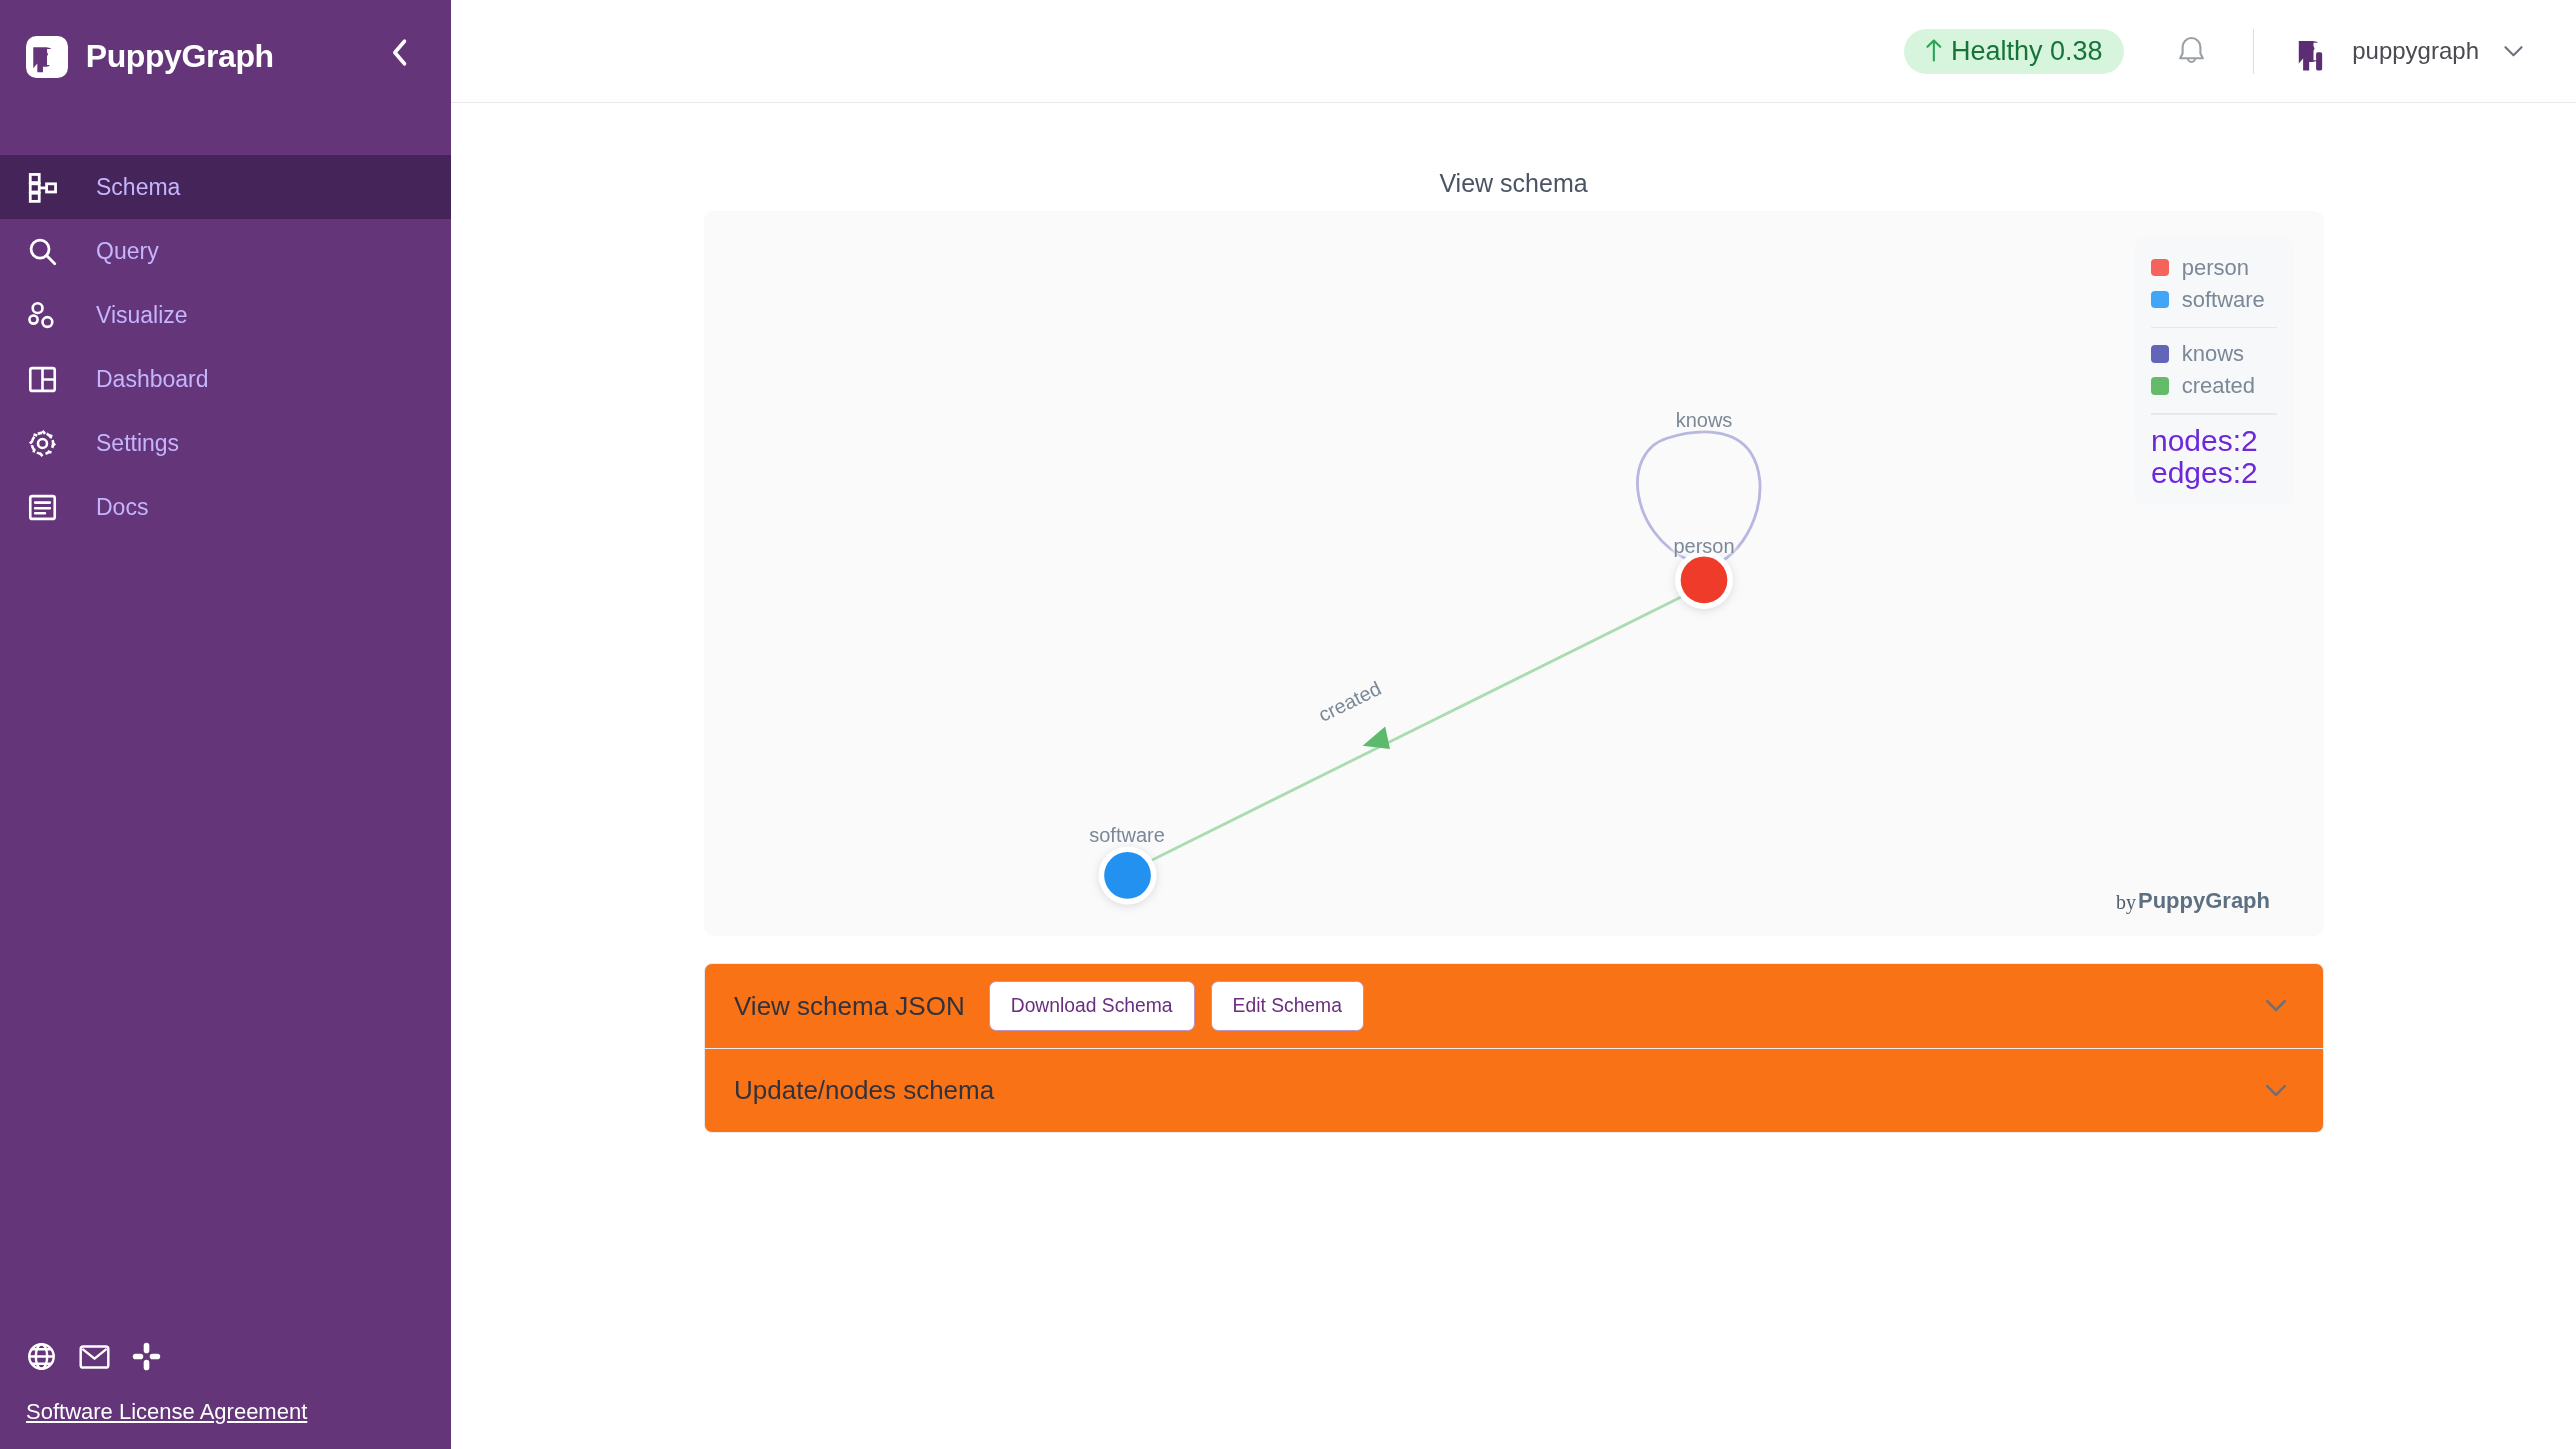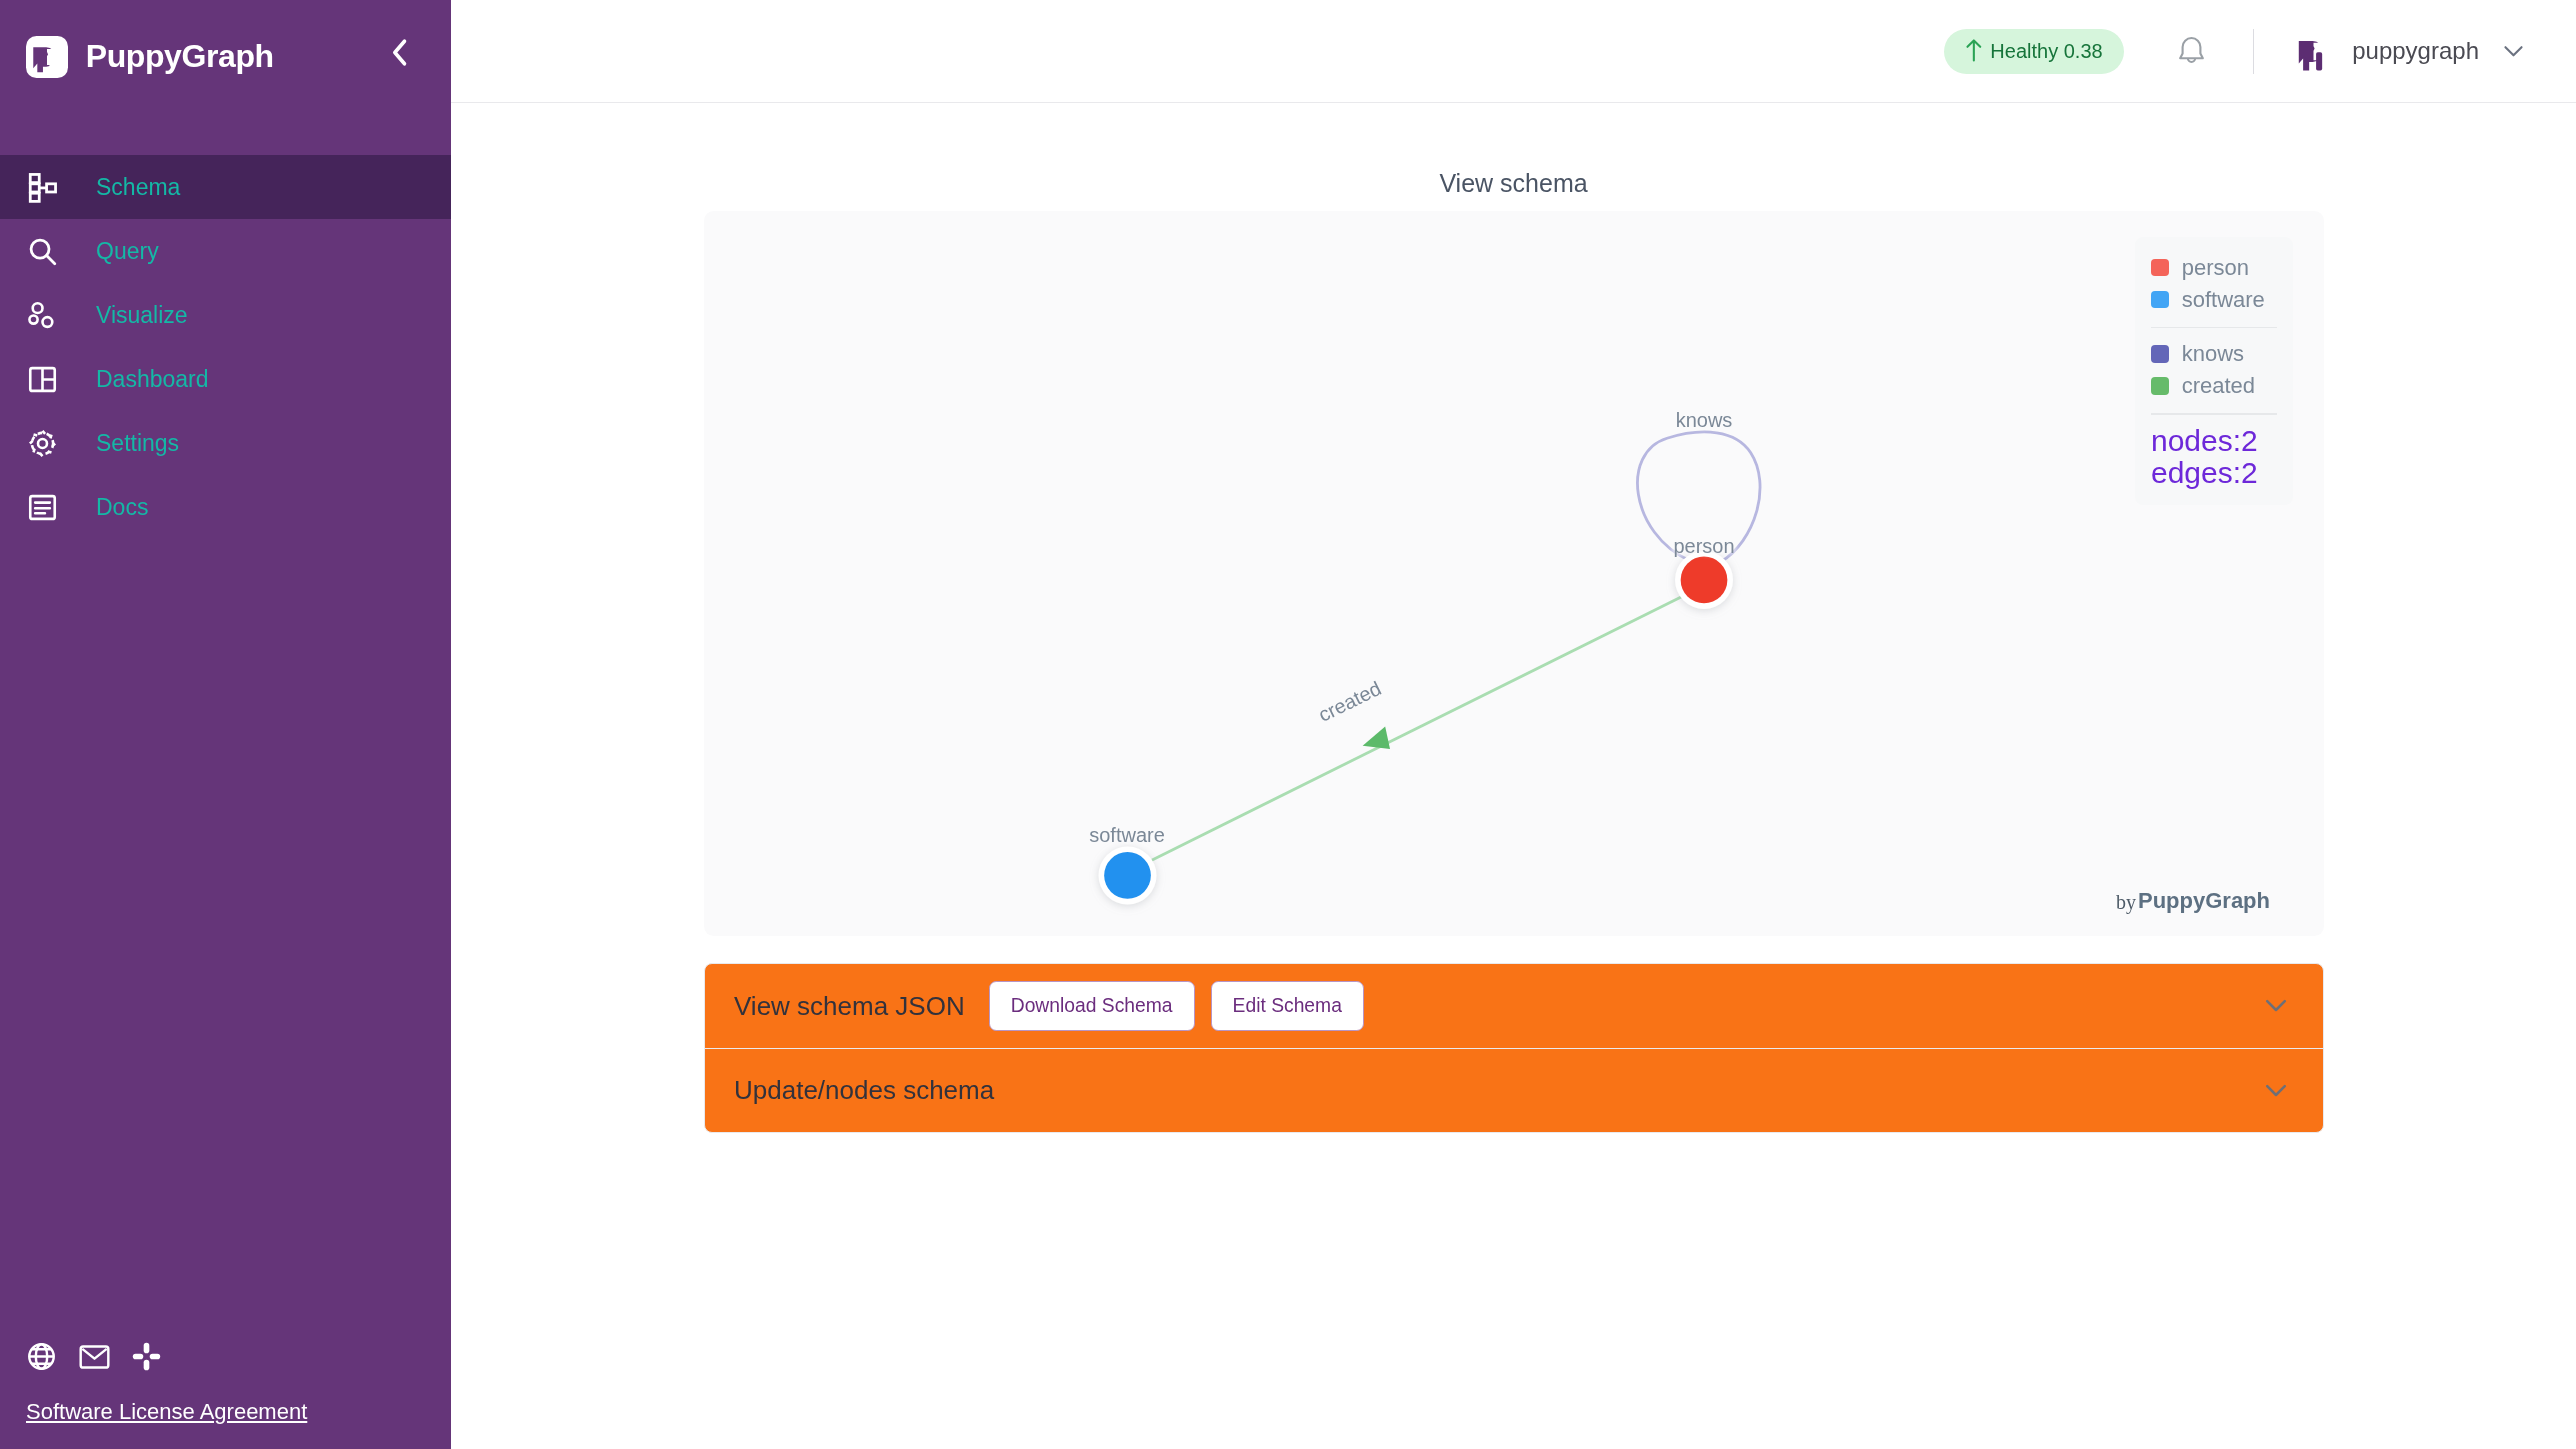--- a/index.html
+++ b/index.html
@@ -41,21 +41,21 @@
     height: 64px; width: 451px;
     cursor: pointer;
   }
   .nav-item.active { background: #45245a; }
   .nav-icon {
     width: 37px; margin-left: 24px;
     display: flex; align-items: center; justify-content: center;
   }
   .nav-label {
     margin-left: 35px;
-    font-size: 23px; color: #14b8a6;
+    font-size: 23px; color: #c4b5fd;
   }
 
   #side-footer { position: absolute; left: 0; bottom: 0; width: 451px; height: 145px; }
   #social-row {
     position: absolute; left: 26px; top: 37px;
     display: flex; align-items: center; gap: 22px;
   }
   .social-icon { cursor: pointer; display: flex; align-items: center; }
   #license-link {
     position: absolute; left: 26px; top: 95px;
@@ -70,21 +70,21 @@
     background: #ffffff;
     border-bottom: 1.6px solid #e9e9ec;
     display: flex; align-items: center; justify-content: flex-end;
   }
   #health-badge {
     display: flex; align-items: center; gap: 8px;
     background: #d6f5dc; border-radius: 24px;
     height: 45px; padding: 0 21px;
     cursor: pointer;
   }
-  #health-text { font-size: 20px; color: #16743a; }
+  #health-text { font-size: 27px; color: #16743a; }
   #bell-btn {
     margin-left: 47px; width: 42px; height: 42px;
     display: flex; align-items: center; justify-content: center;
     cursor: pointer;
   }
   #topbar-divider {
     margin-left: 40px;
     width: 1.6px; height: 45px; background: #dcdce1;
   }
   #user-menu {

